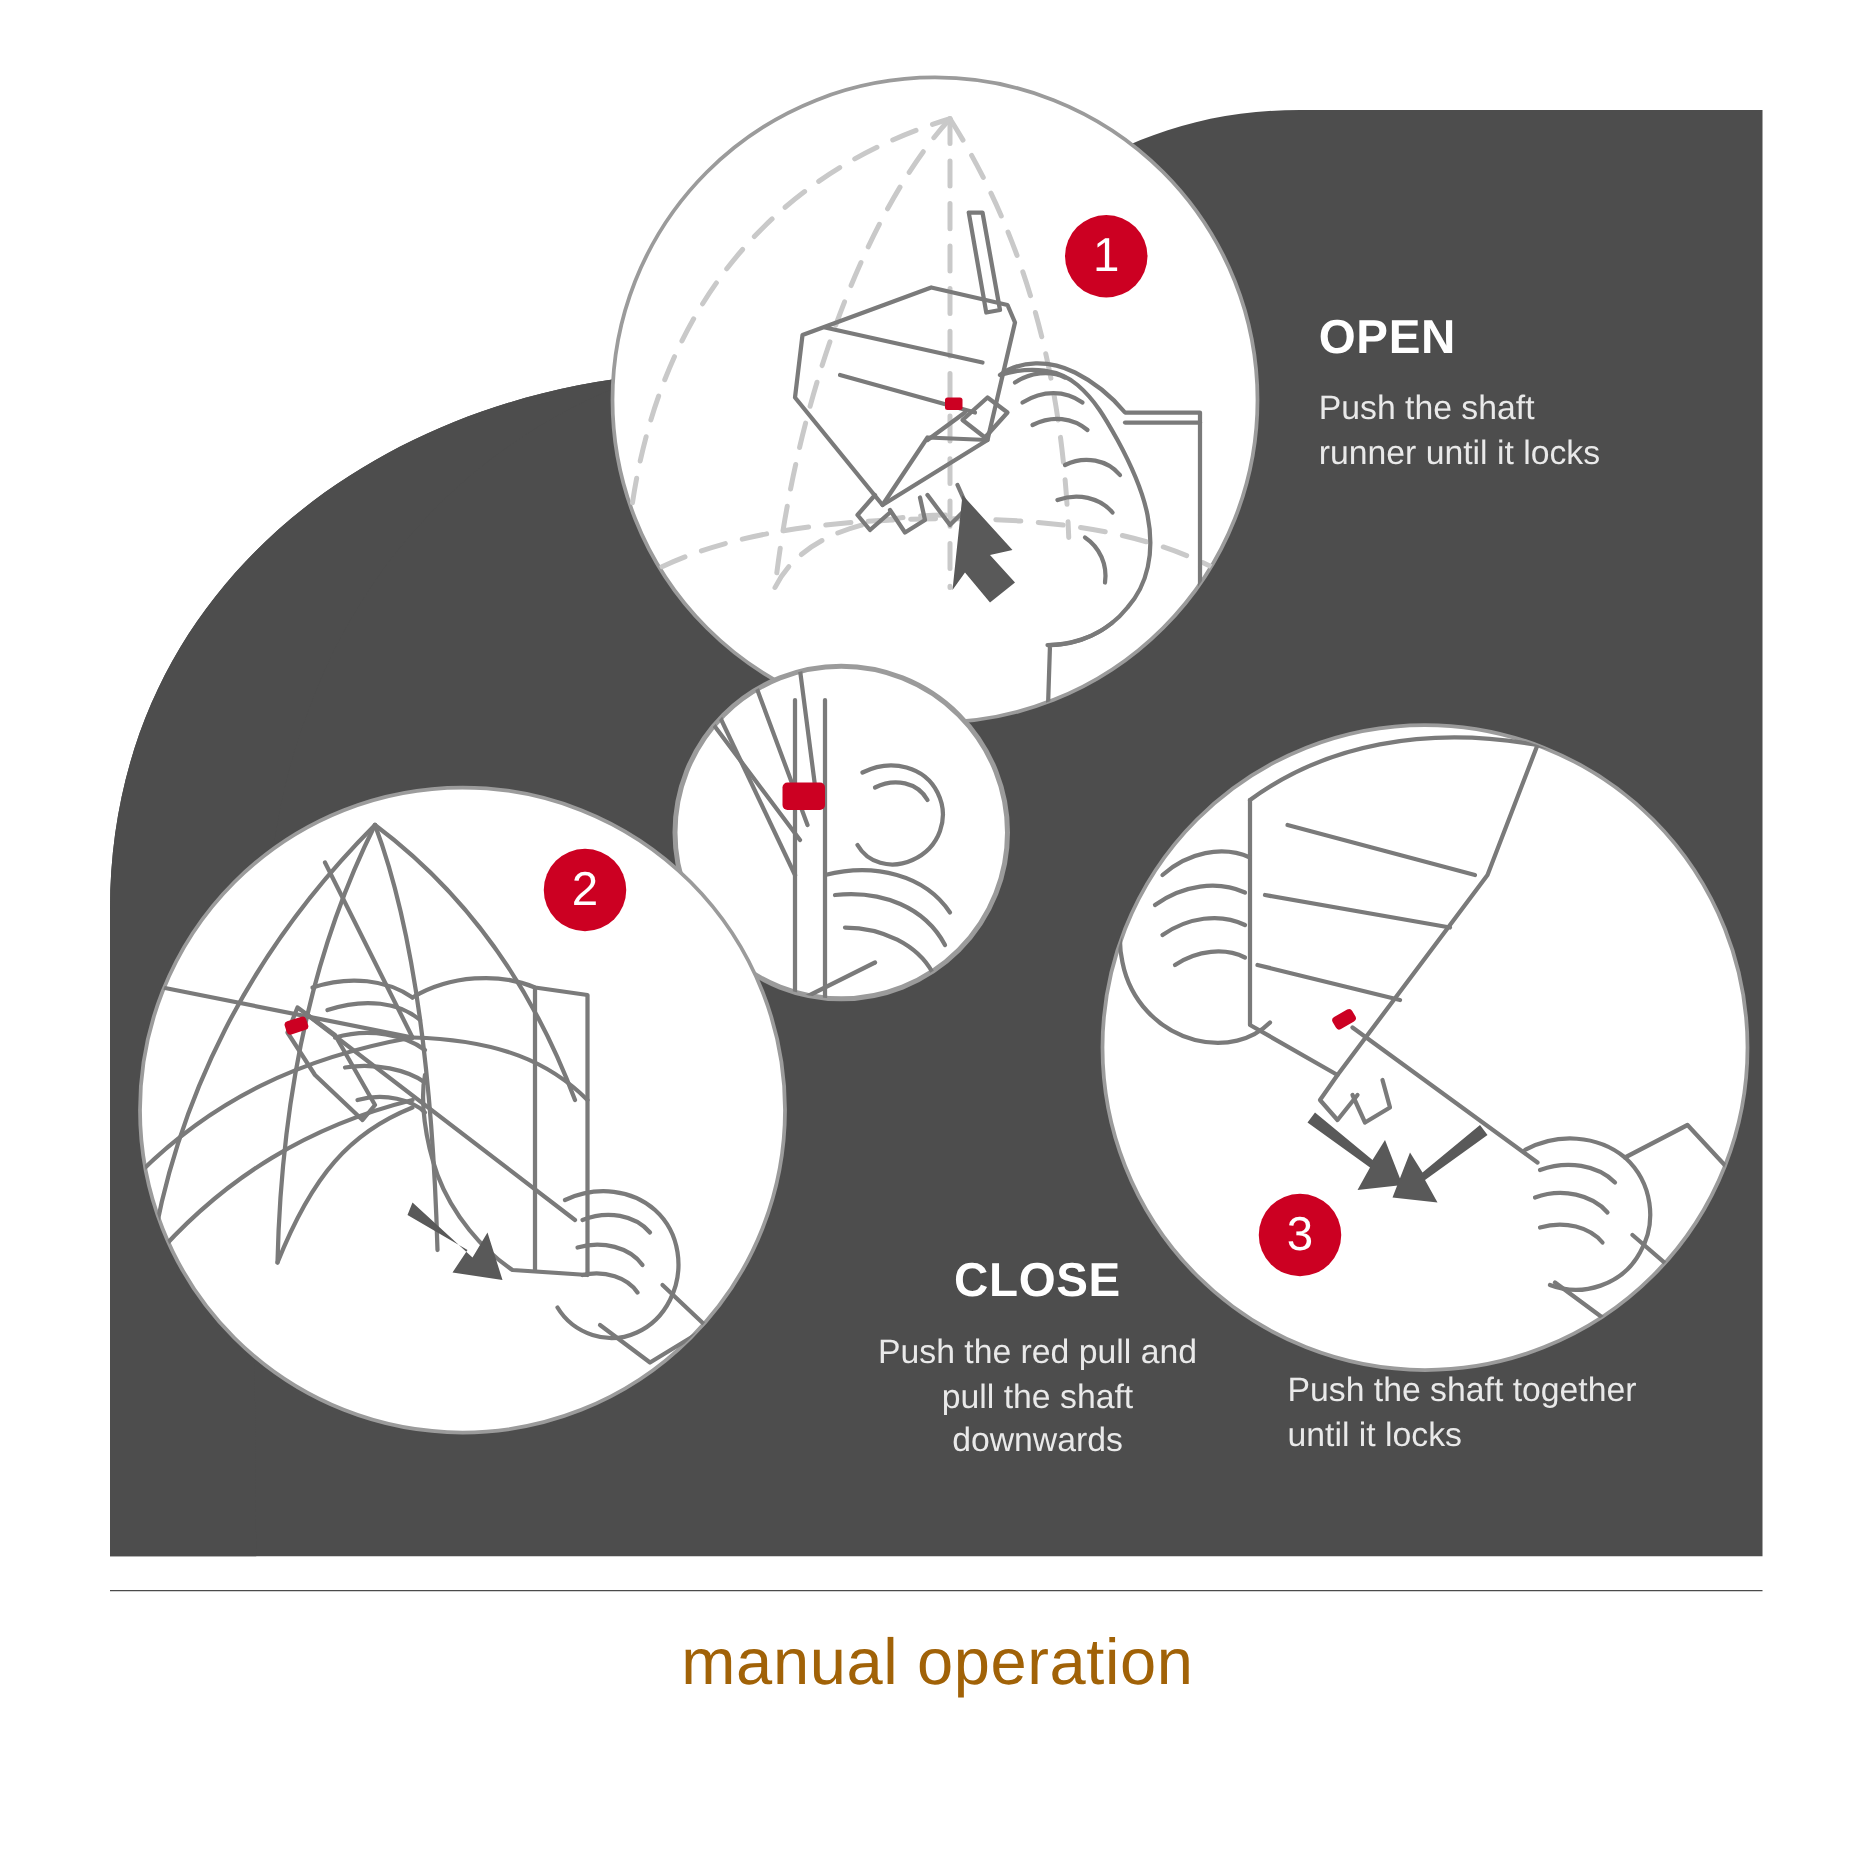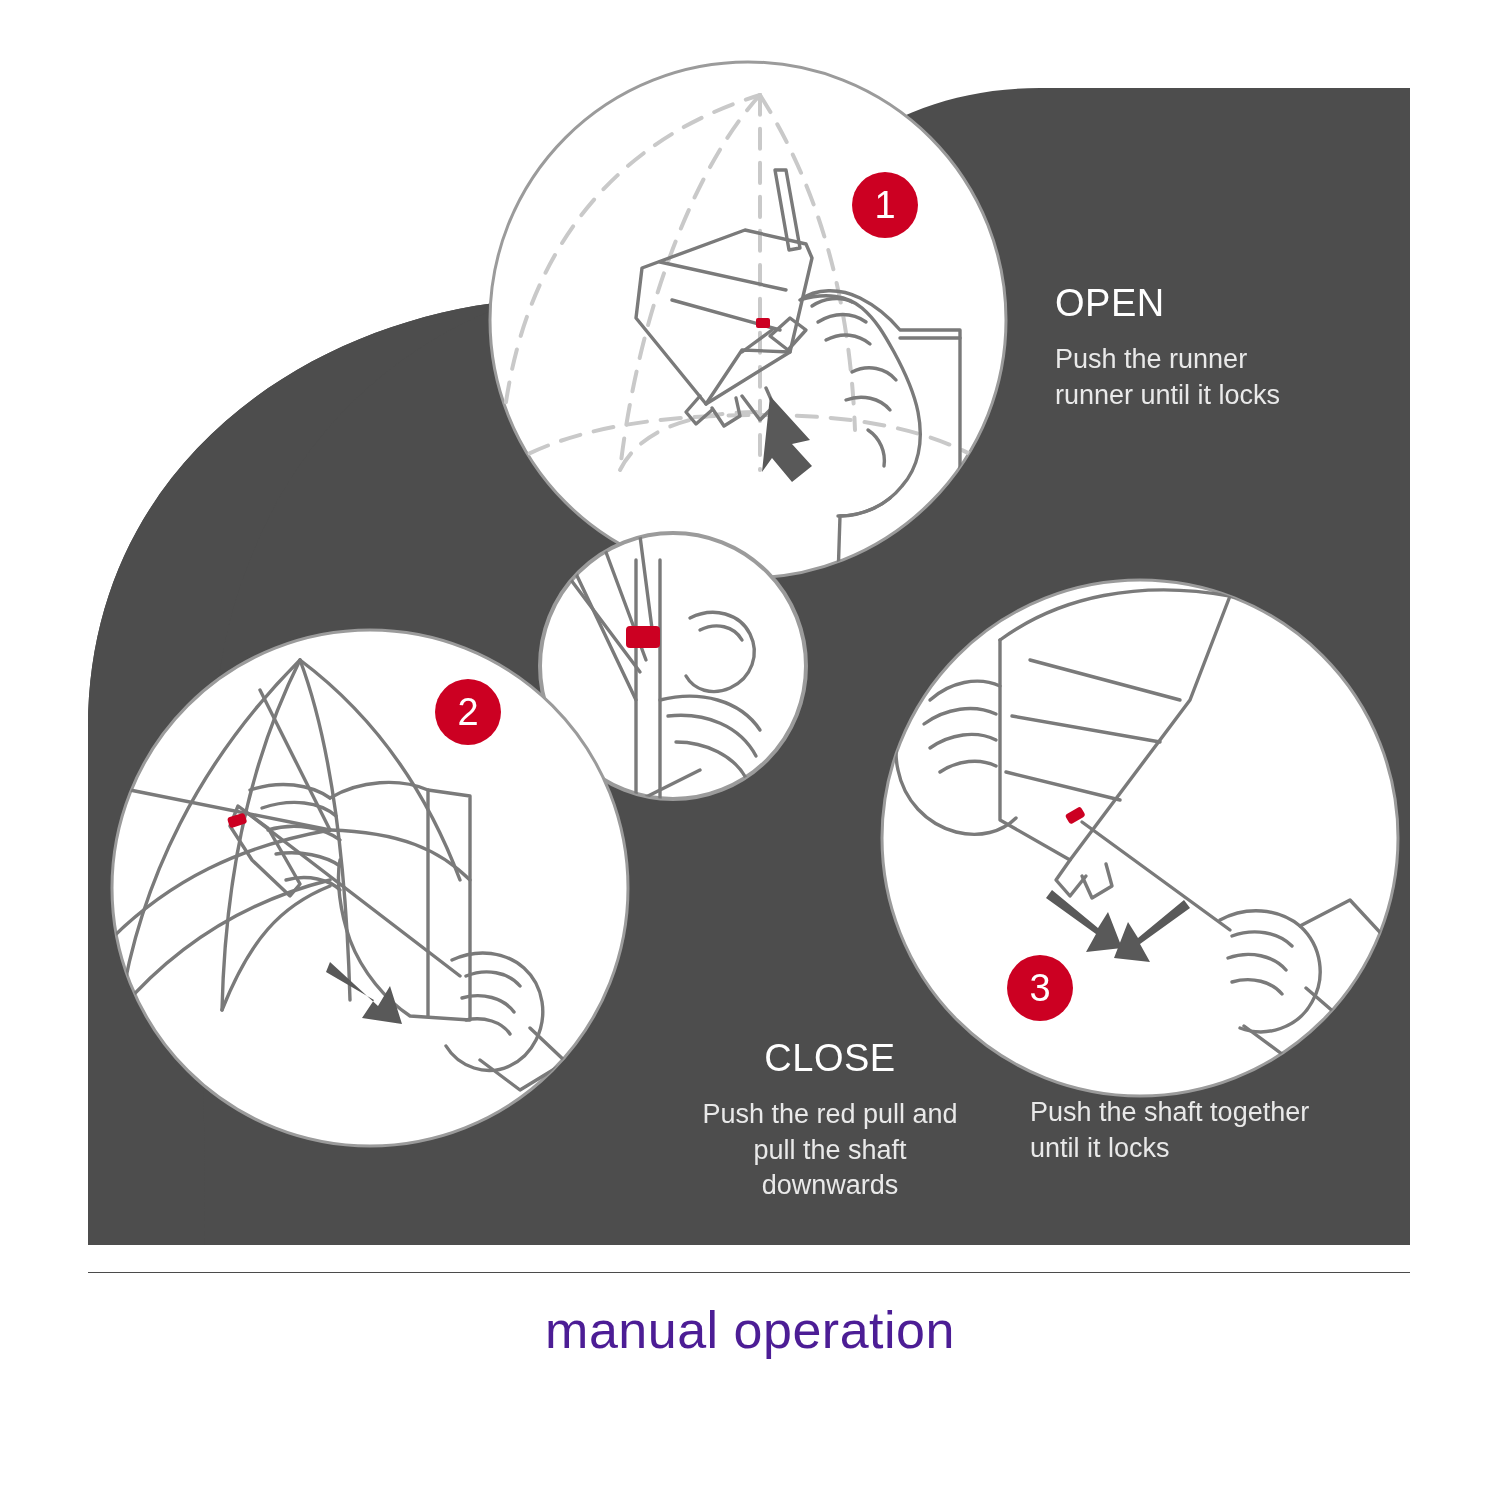--- a/index.html
+++ b/index.html
@@ -33,22 +33,21 @@
   .txt {
     position: absolute;
     color: #f2f2f2;
     line-height: 1.32;
   }
   .txt .head {
     font-size: 38px;
     letter-spacing: 0.5px;
     color: #ffffff;
     margin-bottom: 14px;
-    font-weight: 400;
-    margin-top: 33px;
+    font-weight: 700;
   }
   .txt .body {
     font-size: 27px;
     color: #e9e9e9;
     font-weight: 400;
   }
 
   #open-text {
     left: 1055px;
     top: 245px;
@@ -77,21 +76,21 @@
     height: 1px;
     background: #4b4b4b;
   }
   #caption {
     position: absolute;
     left: 0;
     top: 1300px;
     width: 1500px;
     text-align: center;
     font-size: 52px;
-    color: #4c1d95;
+    color: #a16207;
     letter-spacing: 0.5px;
   }
 
   
   .badge {
     position: absolute;
     width: 66px;
     height: 66px;
     border-radius: 50%;
     background: #cc0022;
@@ -287,21 +286,21 @@
       <rect x="1066" y="810" width="18" height="11" rx="3" fill="#cc0022" transform="rotate(-30 1075 815)"></rect>
     </g>
   </svg>
 
   <div class="badge" id="badge-1">1</div>
   <div class="badge" id="badge-2">2</div>
   <div class="badge" id="badge-3">3</div>
 
   <div class="txt" id="open-text">
     <div class="head">OPEN</div>
-    <div class="body">Push the runner</div>
+    <div class="body">Push the shaft</div>
     <div class="body">runner until it locks</div>
   </div>
 
   <div class="txt" id="close-text">
     <div class="head">CLOSE</div>
     <div class="body">Push the red pull and</div>
     <div class="body">pull the shaft</div>
     <div class="body">downwards</div>
   </div>
 

